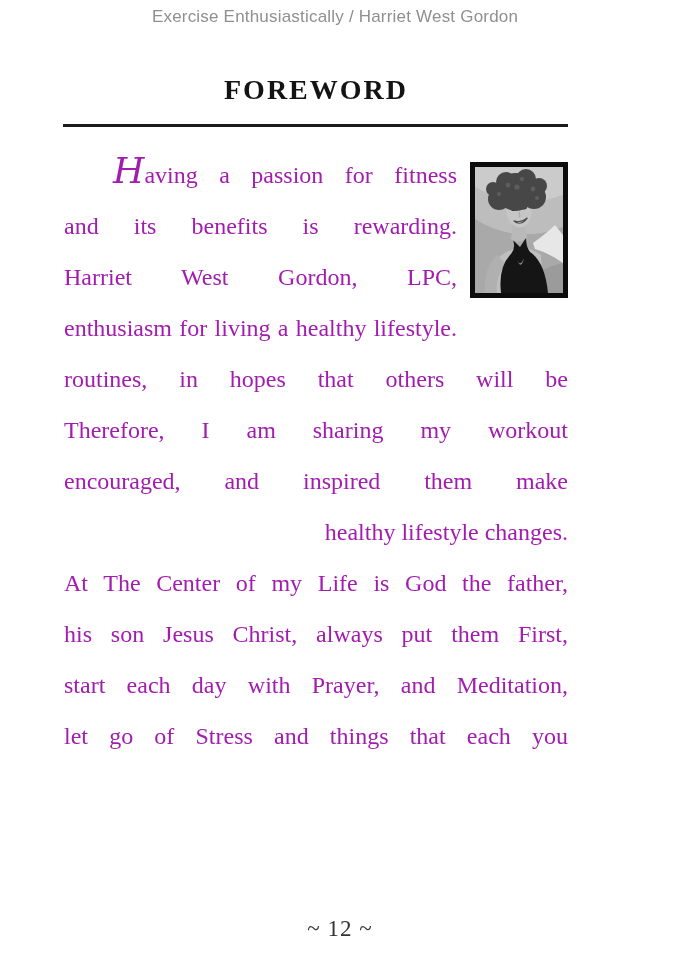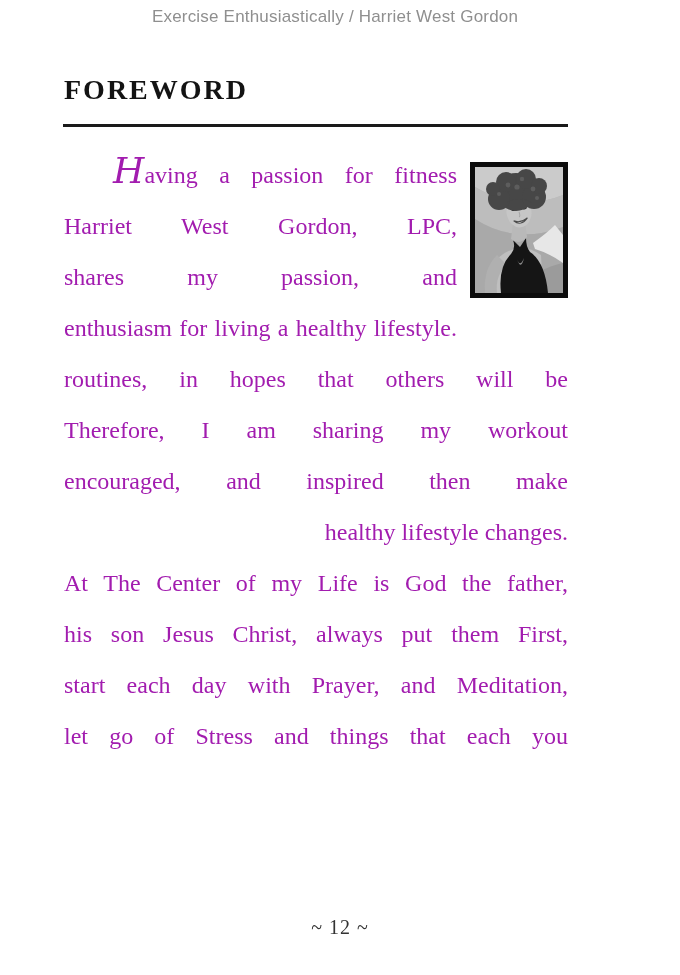--- a/index.html
+++ b/index.html
@@ -16,21 +16,21 @@
     top: 7px; left: 0; right: 10px;
     text-align: center;
     font-family: "Liberation Sans", sans-serif;
     font-size: 17px;
     color: #8f8f8f;
     letter-spacing: 0.2px;
   }
   .chapter-title {
     position: absolute;
     top: 74px; left: 64px; width: 504px;
-    text-align: left;
+    text-align: center;
     font-family: "Liberation Serif", serif;
     font-weight: bold;
     font-size: 28px;
     letter-spacing: 2px;
     color: #131313;
   }
   .heading-rule {
     position: absolute;
     top: 124px; left: 63px; width: 505px; height: 3px;
     background: #1a1a1a;
@@ -58,21 +58,21 @@
     font-family: "DejaVu Serif", serif;
     font-style: italic;
     font-size: 36px;
   }
   .seg-italic { font-style: italic; }
   .page-footer {
     position: absolute;
     top: 916px; left: 0; right: 0;
     text-align: center;
     font-family: "Liberation Serif", serif;
-    font-size: 20px;
+    font-size: 23px;
     color: #333333;
     letter-spacing: 1px;
   }
 </style>
 </head>
 <body>
 
 <div class="page">
 
   <div class="running-header">Exercise Enthusiastically / Harriet West Gordon</div>
@@ -126,26 +126,26 @@
           <circle cx="47" cy="12" r="2.2"></circle>
           <circle cx="58" cy="22" r="2.4"></circle>
           <circle cx="24" cy="27" r="2"></circle>
           <circle cx="42" cy="20" r="2.6"></circle>
           <circle cx="62" cy="31" r="2"></circle>
         </g>
       </svg>
     </div>
 
   <div class="line justify indent"><span class="initial-cap">H</span><span>aving a passion for fitness</span></div>
+      <div class="line justify"><span>and its benefits is rewarding.</span></div>
       <div class="line justify"><span>Harriet West Gordon, LPC,</span></div>
-      <div class="line justify"><span>shares my passion, and</span></div>
       <div class="line justify"><span>enthusiasm for living a healthy lifestyle.</span></div>
       <div class="line justify"><span>routines, in hopes that others will be</span></div>
       <div class="line justify"><span>Therefore, I am sharing my workout</span></div>
-      <div class="line justify"><span>encouraged, and inspired then make</span></div>
+      <div class="line justify"><span>encouraged, and inspired them make</span></div>
       <div class="line"><span>healthy lifestyle changes.</span></div>
       <div class="line justify"><span>At The Center of my Life is God the father,</span></div>
       <div class="line justify"><span>his son Jesus Christ, always put them First,</span></div>
       <div class="line justify"><span>start each day with Prayer, and Meditation,</span></div>
       <div class="line justify"><span>let go of Stress and things that each you</span></div>
     </div>
 
   <div class="page-footer">~ 12 ~</div>
 
 </div>

